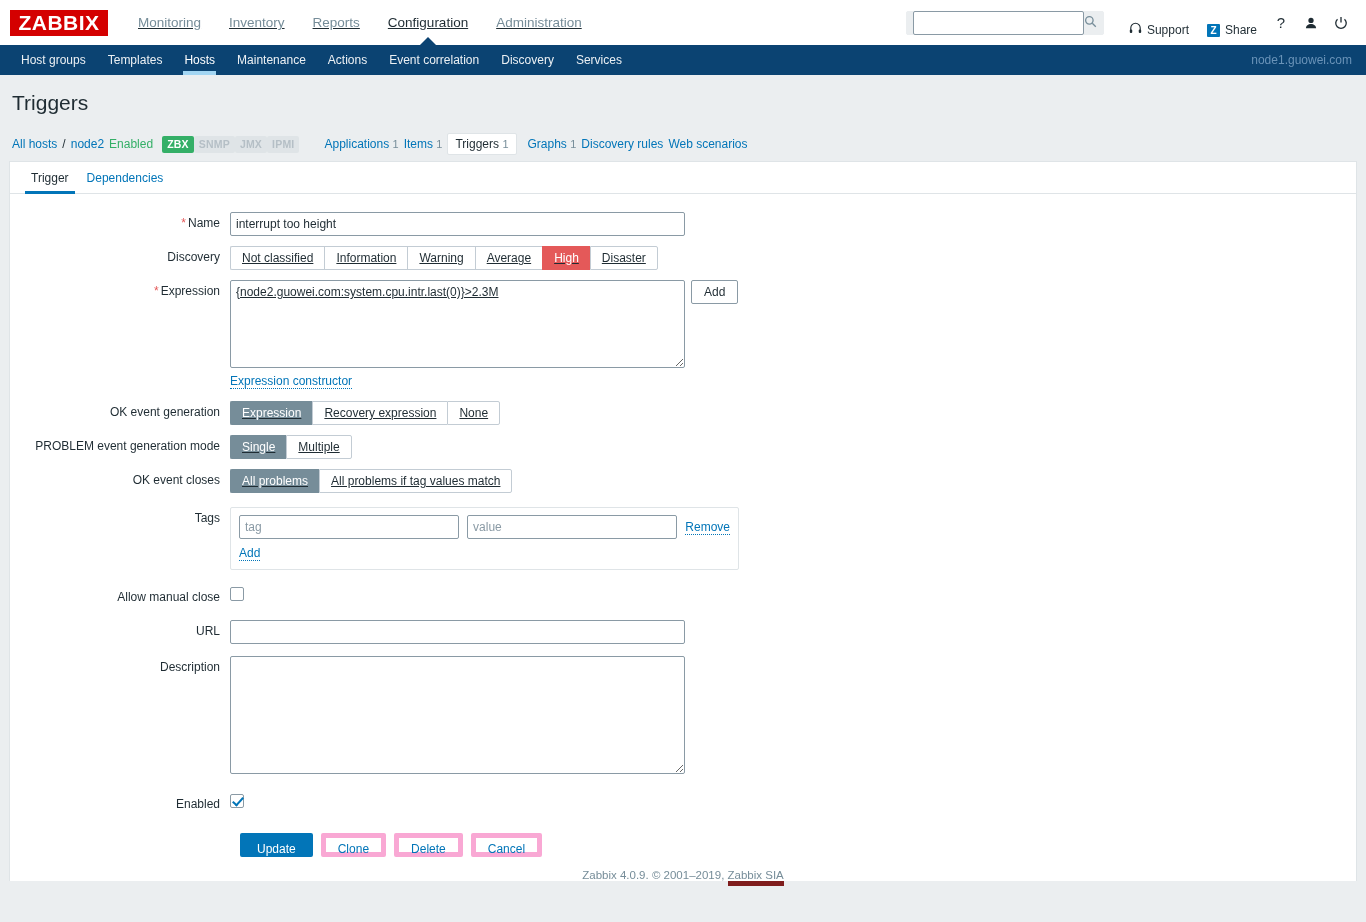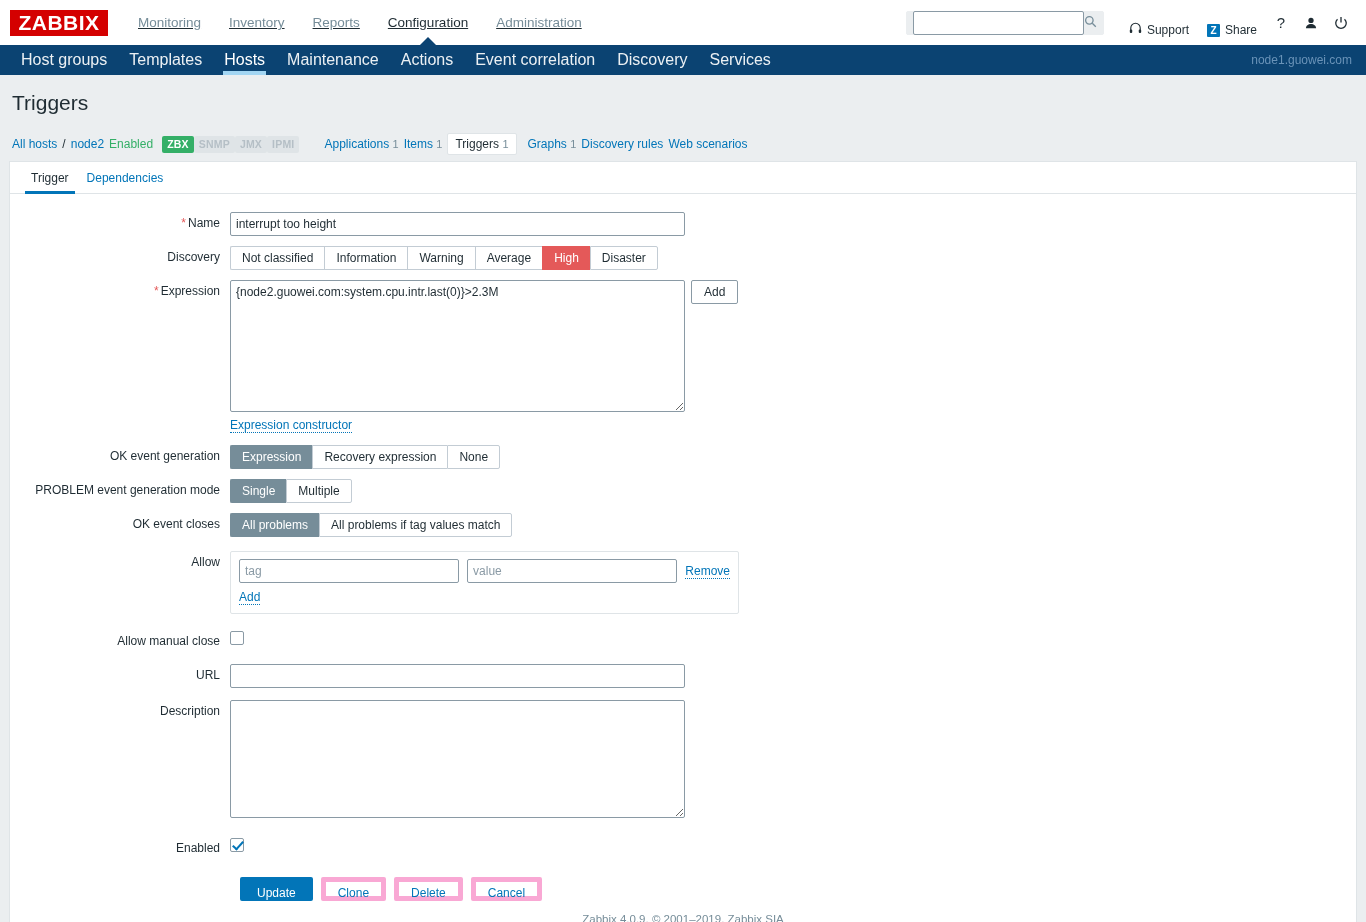--- a/index.html
+++ b/index.html
@@ -113,21 +113,21 @@
   .subnav {
     height: 30px;
     background: #0b4372;
     display: flex;
     align-items: stretch;
     padding-left: 10px;
     position: relative;
   }
   .subnav .sitem {
     color: #ffffff;
-    font-size: 16px;
+    font-size: 12px;
     padding: 0 11px;
     display: flex;
     align-items: center;
     cursor: pointer;
     position: relative;
     opacity: 0.92;
     white-space: nowrap;
   }
   .subnav .sitem.active { opacity: 1; font-weight: normal; }
   .subnav .sitem.active::after {
@@ -278,25 +278,25 @@
     font-size: 12px;
     color: #1f2c33;
     padding: 4px 5px;
     border: 1px solid #8a9aa5;
     border-radius: 2px;
     outline: none;
     resize: vertical;
     background: #fff;
     line-height: 15px;
   }
-  .ta-expr { width: 455px; height: 132px; }
+  .ta-expr { width: 455px; height: 88px; text-decoration: underline; }
   .ta-desc { width: 455px; height: 118px; }
 
   
-  .seg { display: inline-flex; border-radius: 2px; }
+  .seg { display: inline-flex; border-radius: 2px; text-decoration: underline; }
   .seg .sbtn {
     border: 1px solid #c3ccd4;
     border-right: none;
     background: #ffffff;
     color: #1f2c33;
     font-size: 12px;
     padding: 0 11px;
     height: 24px;
     line-height: 22px;
     cursor: pointer;
@@ -554,21 +554,21 @@
         <div class="flabel">OK event closes</div>
         <div class="fctl">
           <div class="seg">
             <div class="sbtn sel">All problems</div>
             <div class="sbtn">All problems if tag values match</div>
           </div>
         </div>
       </div>
 
       <div class="frow" style="margin-top:14px;">
-        <div class="flabel">Allow</div>
+        <div class="flabel">Tags</div>
         <div class="fctl">
           <div class="tags-box">
             <div class="tags-row">
               <input type="text" class="in-tag" placeholder="tag" style="">
               <input type="text" class="in-val" placeholder="value" style="">
               <a class="lnk">Remove</a>
             </div>
             <a class="lnk">Add</a>
           </div>
         </div>

